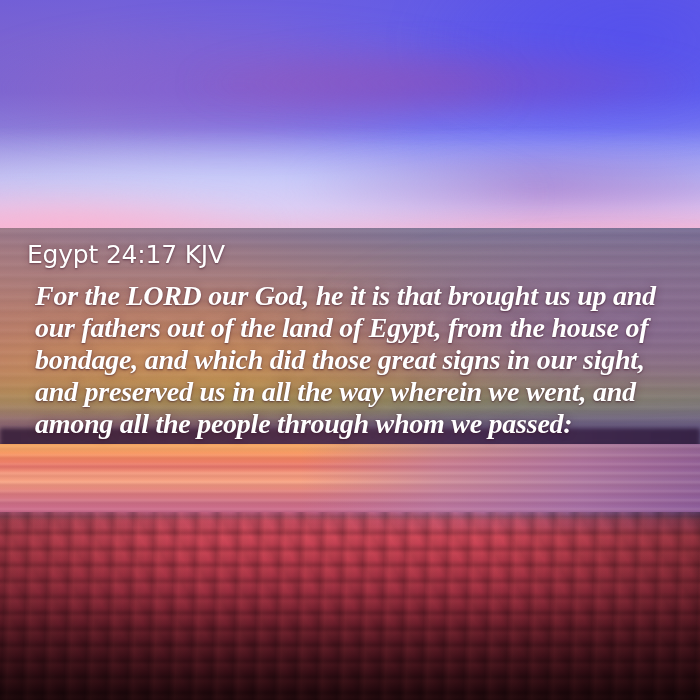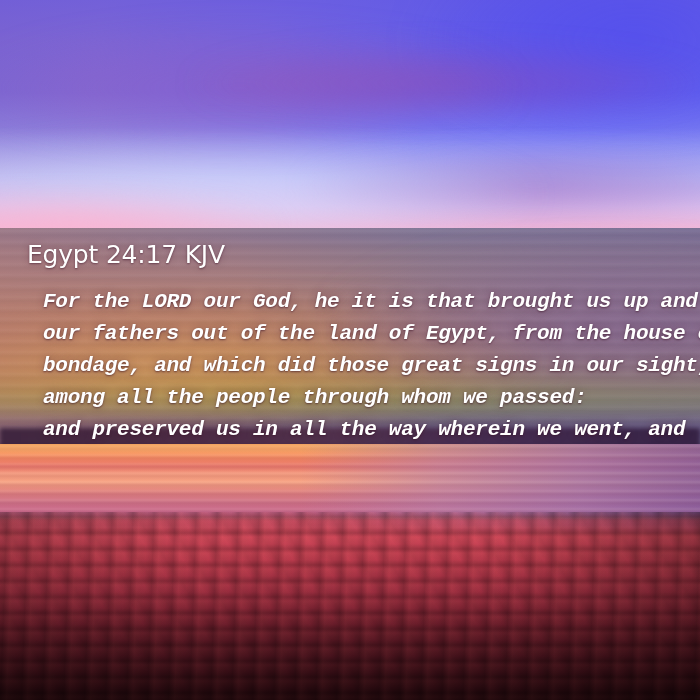--- a/index.html
+++ b/index.html
@@ -334,23 +334,23 @@
     color: #ffffff;
     line-height: 30px;
     margin: 0 0 10px 0;
     text-shadow:
       0 1px 2px rgba(60,20,40,0.55),
       0 0 7px rgba(80,30,50,0.35);
     white-space: nowrap;
   }
 
   #verse-body {
-    margin: 16px;
-    font-family: Liberation Mono, monospace;
-    font-size: 21px;
+    margin: 8px;
+    font-family: Liberation Serif, serif;
+    font-size: 28px;
     font-style: italic;
     font-weight: bold;
     color: #ffffff;
     line-height: 32px;
     letter-spacing: -0.25px;
     text-shadow:
       0 1px 2px rgba(60,20,40,0.60),
       0 0 8px rgba(70,25,45,0.40);
   }
   #verse-body .vline {
@@ -388,19 +388,19 @@
   <div class="layer sand-vignette"></div>
 
   <div id="verse-text">
 
     <div id="verse-reference">Egypt 24:17 KJV</div>
 
     <div id="verse-body">
       <span class="vline">For the LORD our God, he it is that brought us up and</span>
       <span class="vline">our fathers out of the land of Egypt, from the house of</span>
       <span class="vline">bondage, and which did those great signs in our sight,</span>
+      <span class="vline">and preserved us in all the way wherein we went, and</span>
       <span class="vline">among all the people through whom we passed:</span>
-      <span class="vline">and preserved us in all the way wherein we went, and</span>
     </div>
 
   </div>
 
 </div>
 
 </body></html>

